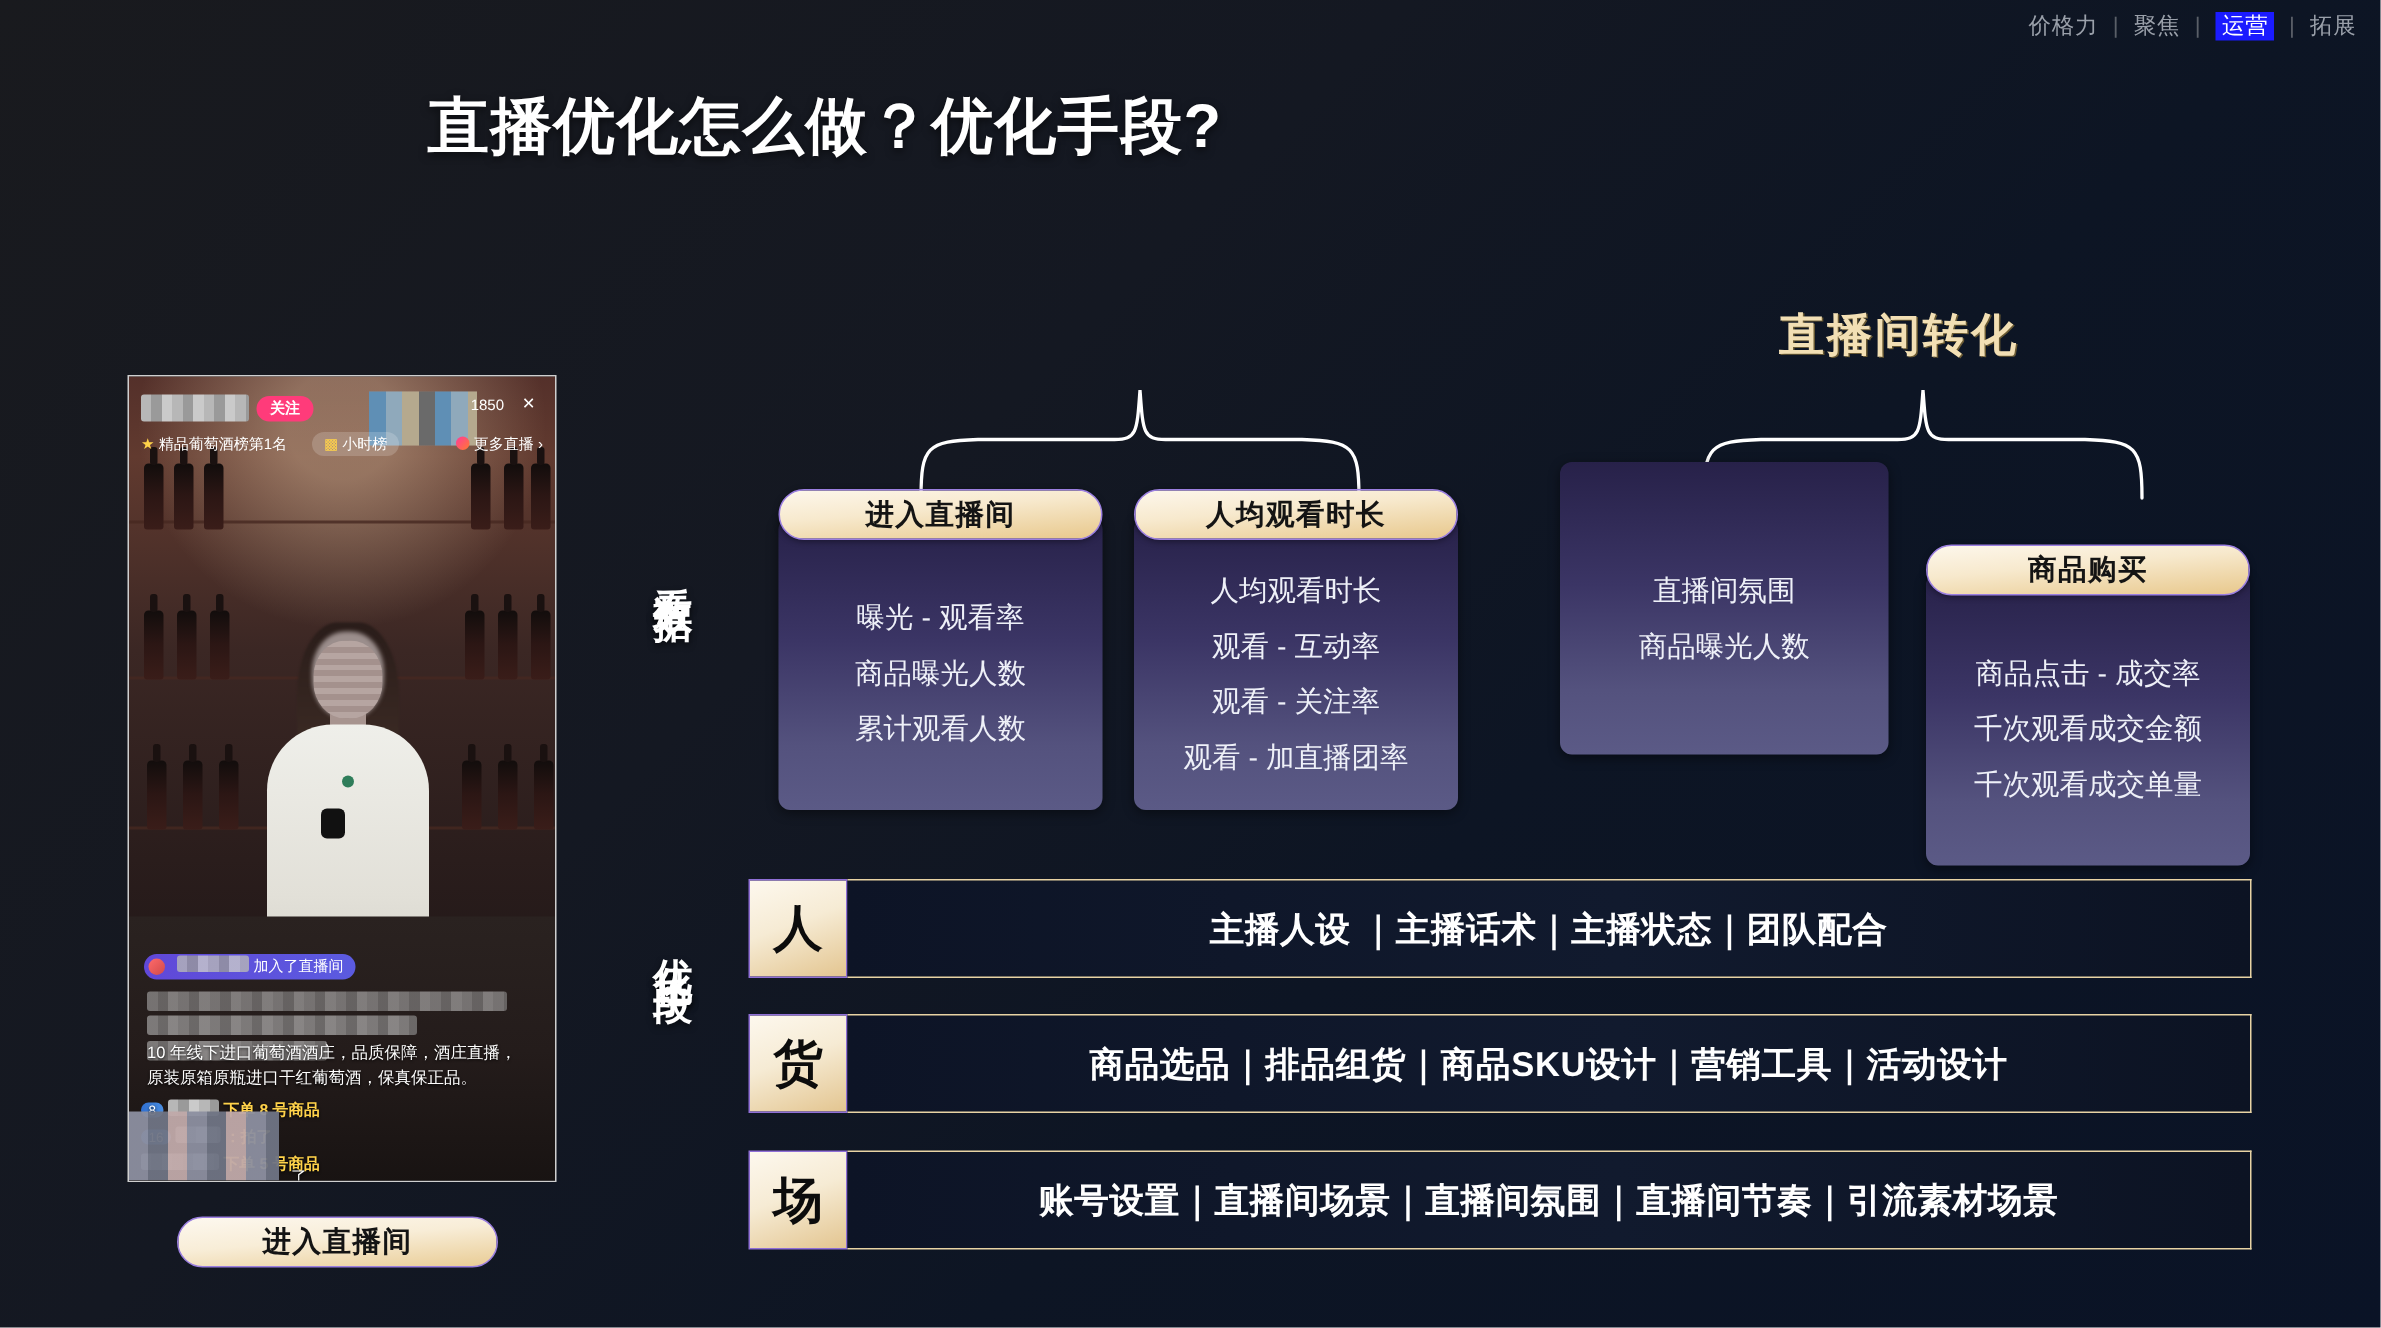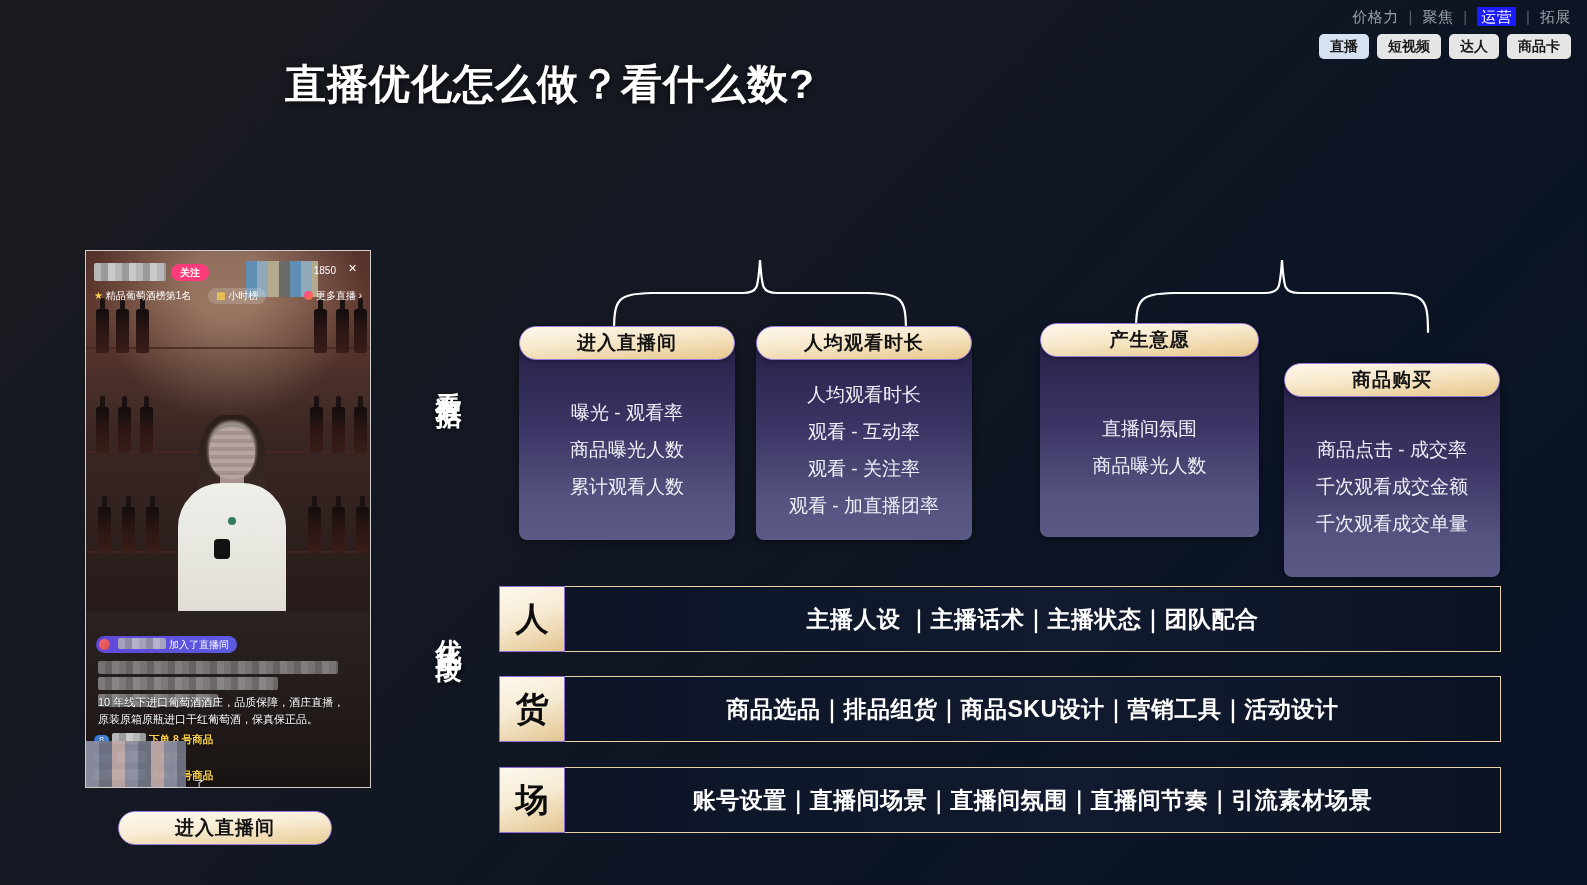--- a/index.html
+++ b/index.html
@@ -177,30 +177,25 @@
   <div class="topnav">
     <div class="topnav-links">
       <span class="lnk">价格力</span>
       <span class="sep">|</span>
       <span class="lnk">聚焦</span>
       <span class="sep">|</span>
       <span class="lnk active">运营</span>
       <span class="sep">|</span>
       <span class="lnk">拓展</span>
     </div>
-    <div class="topnav-tabs">
-      <div class="tab sel">直播</div>
-      <div class="tab">短视频</div>
-      <div class="tab">达人</div>
-      <div class="tab">商品卡</div>
-    </div>
-  </div>
-
-  <div class="title">直播优化怎么做？看什么数?</div>
-
+  </div>
+
+  <div class="title">直播优化怎么做？优化手段?</div>
+
+  <div class="grp-head" id="grp2">直播间转化</div>
 
   <svg class="brace" style="left:600px; top:248px;" width="320" height="86">
     <path d="M14,84 C14,50 18,46 52,45 L143,45 C158,45 158,40 160,12 C162,40 162,45 177,45 L268,45 C302,46 306,50 306,84" fill="none" stroke="#ffffff" stroke-width="2.2" stroke-linecap="round"></path>
   </svg>
   <svg class="brace" style="left:1122px; top:248px;" width="320" height="86">
     <path d="M14,84 C14,50 18,46 52,45 L143,45 C158,45 158,40 160,12 C162,40 162,45 177,45 L268,45 C302,46 306,50 306,84" fill="none" stroke="#ffffff" stroke-width="2.2" stroke-linecap="round"></path>
   </svg>
 
   <div class="vlabel" id="vl1">看数据</div>
   <div class="vlabel" id="vl2">优化手段</div>
@@ -218,21 +213,20 @@
     <div class="card-head">人均观看时长</div>
     <div class="card-body">
       <div class="row">人均观看时长</div>
       <div class="row">观看 - 互动率</div>
       <div class="row">观看 - 关注率</div>
       <div class="row">观看 - 加直播团率</div>
     </div>
   </div>
 
   <div class="card" id="card3">
-    <div class="card-head">产生意愿</div>
     <div class="card-body">
       <div class="row">直播间氛围</div>
       <div class="row">商品曝光人数</div>
     </div>
   </div>
 
   <div class="card" id="card4">
     <div class="card-head">商品购买</div>
     <div class="card-body">
       <div class="row">商品点击 - 成交率</div>

